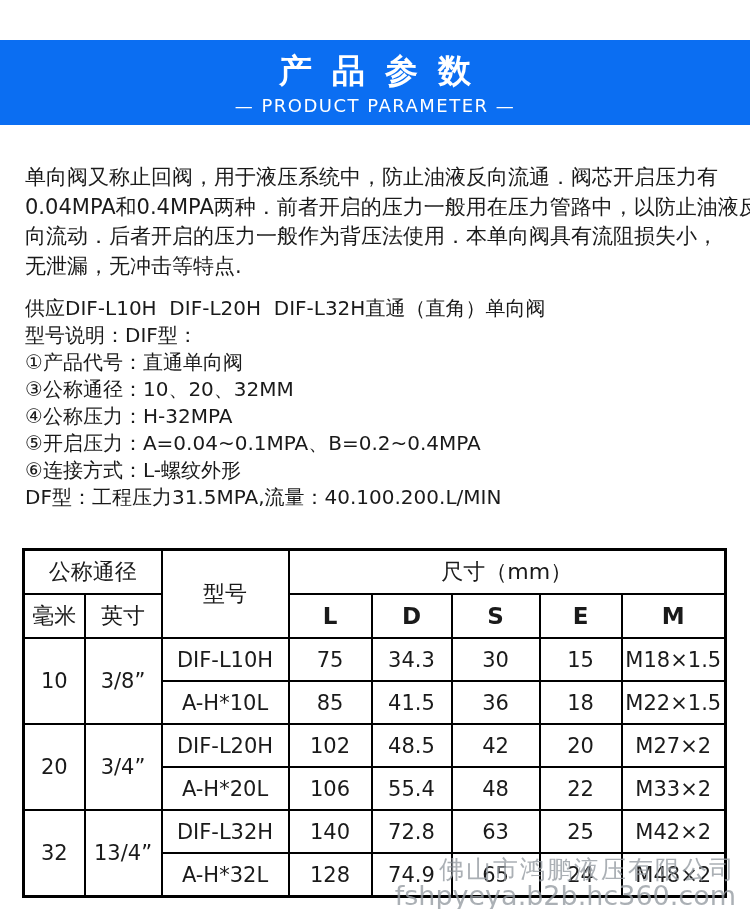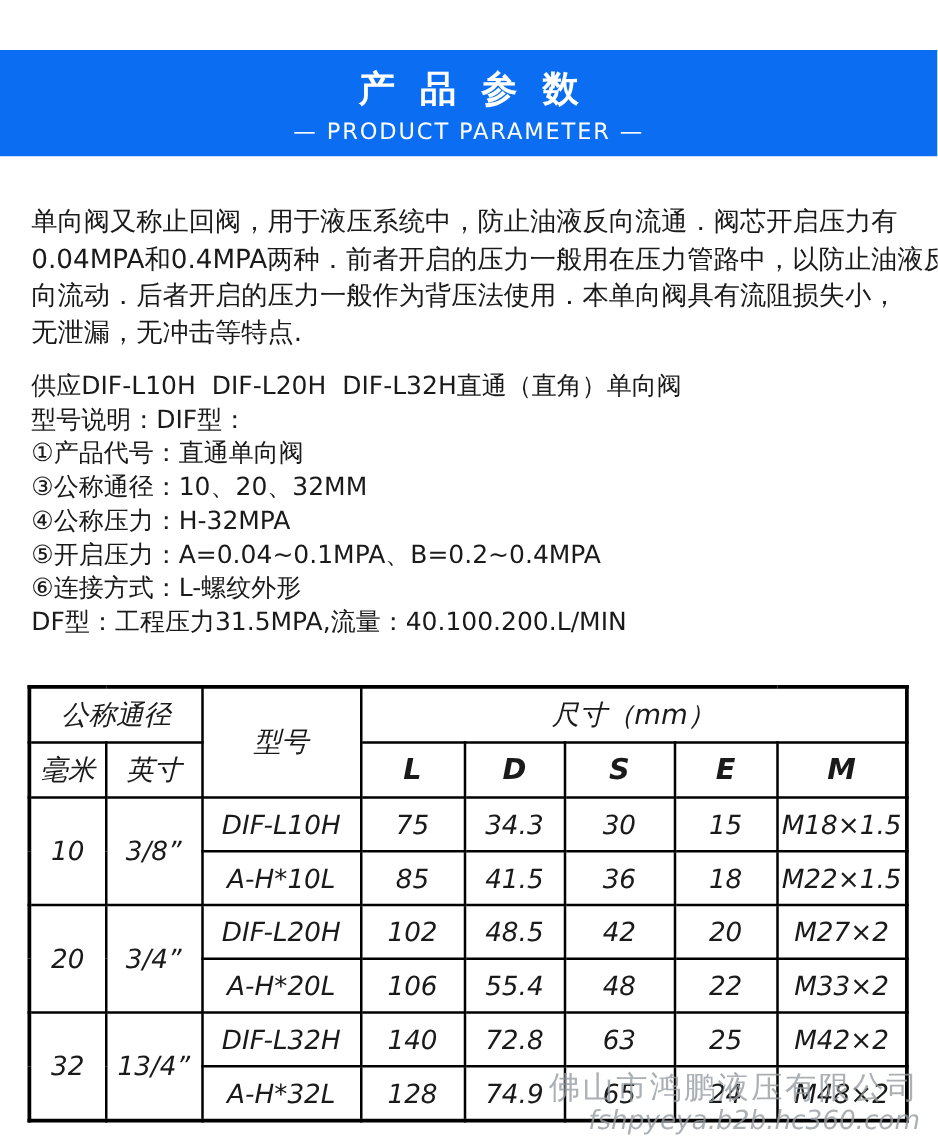--- a/index.html
+++ b/index.html
@@ -15,21 +15,21 @@
   
   .banner {
     position: absolute; left: 0; top: 40px;
     width: 750px; height: 85px;
     background: #0b6ef2;
     color: #ffffff;
     text-align: center;
   }
   .banner-title {
     margin-top: 7px;
-    font-size: 29px;
+    font-size: 33px;
     font-weight: bold;
     letter-spacing: 20px;
     text-indent: 20px;
     line-height: 48px;
     white-space: nowrap;
   }
   .banner-subtitle {
     font-size: 18px;
     font-weight: normal;
     letter-spacing: 1.5px;
@@ -49,21 +49,21 @@
   
   .specs {
     position: absolute; left: 25px; top: 295px;
     width: 712px;
     font-size: 20px;
     line-height: 27px;
   }
   .specs .line { white-space: pre; }
 
   
-  .spec-table-wrap { position: absolute; left: 22px; top: 548px; font-style: italic; }
+  .spec-table-wrap { position: absolute; left: 22px; top: 548px; }
   table.spec-table {
     border-collapse: collapse;
     border: 3px solid #000;
     background: #fff;
     table-layout: fixed;
   }
   table.spec-table th, table.spec-table td {
     border: 2px solid #000;
     text-align: center;
     vertical-align: middle;
@@ -78,21 +78,21 @@
   
   .watermark {
     position: absolute; right: 14px; bottom: 0px;
     text-align: right;
     color: rgba(150, 156, 162, 0.8);
     z-index: 5;
     pointer-events: none;
     margin-left: 12px;
   }
   .watermark .company { font-size: 25px; letter-spacing: 2px; line-height: 27px; white-space: nowrap; }
-  .watermark .url { font-size: 21px; line-height: 26px; white-space: nowrap; font-style: italic; }
+  .watermark .url { font-size: 27px; line-height: 26px; white-space: nowrap; }
 </style>
 </head>
 <body>
 
 <div class="banner" style="background-color: rgb(11, 110, 242);">
   <div class="banner-title">产品参数</div>
   <div class="banner-subtitle">— PRODUCT PARAMETER —</div>
 </div>
 
 <div class="description">

